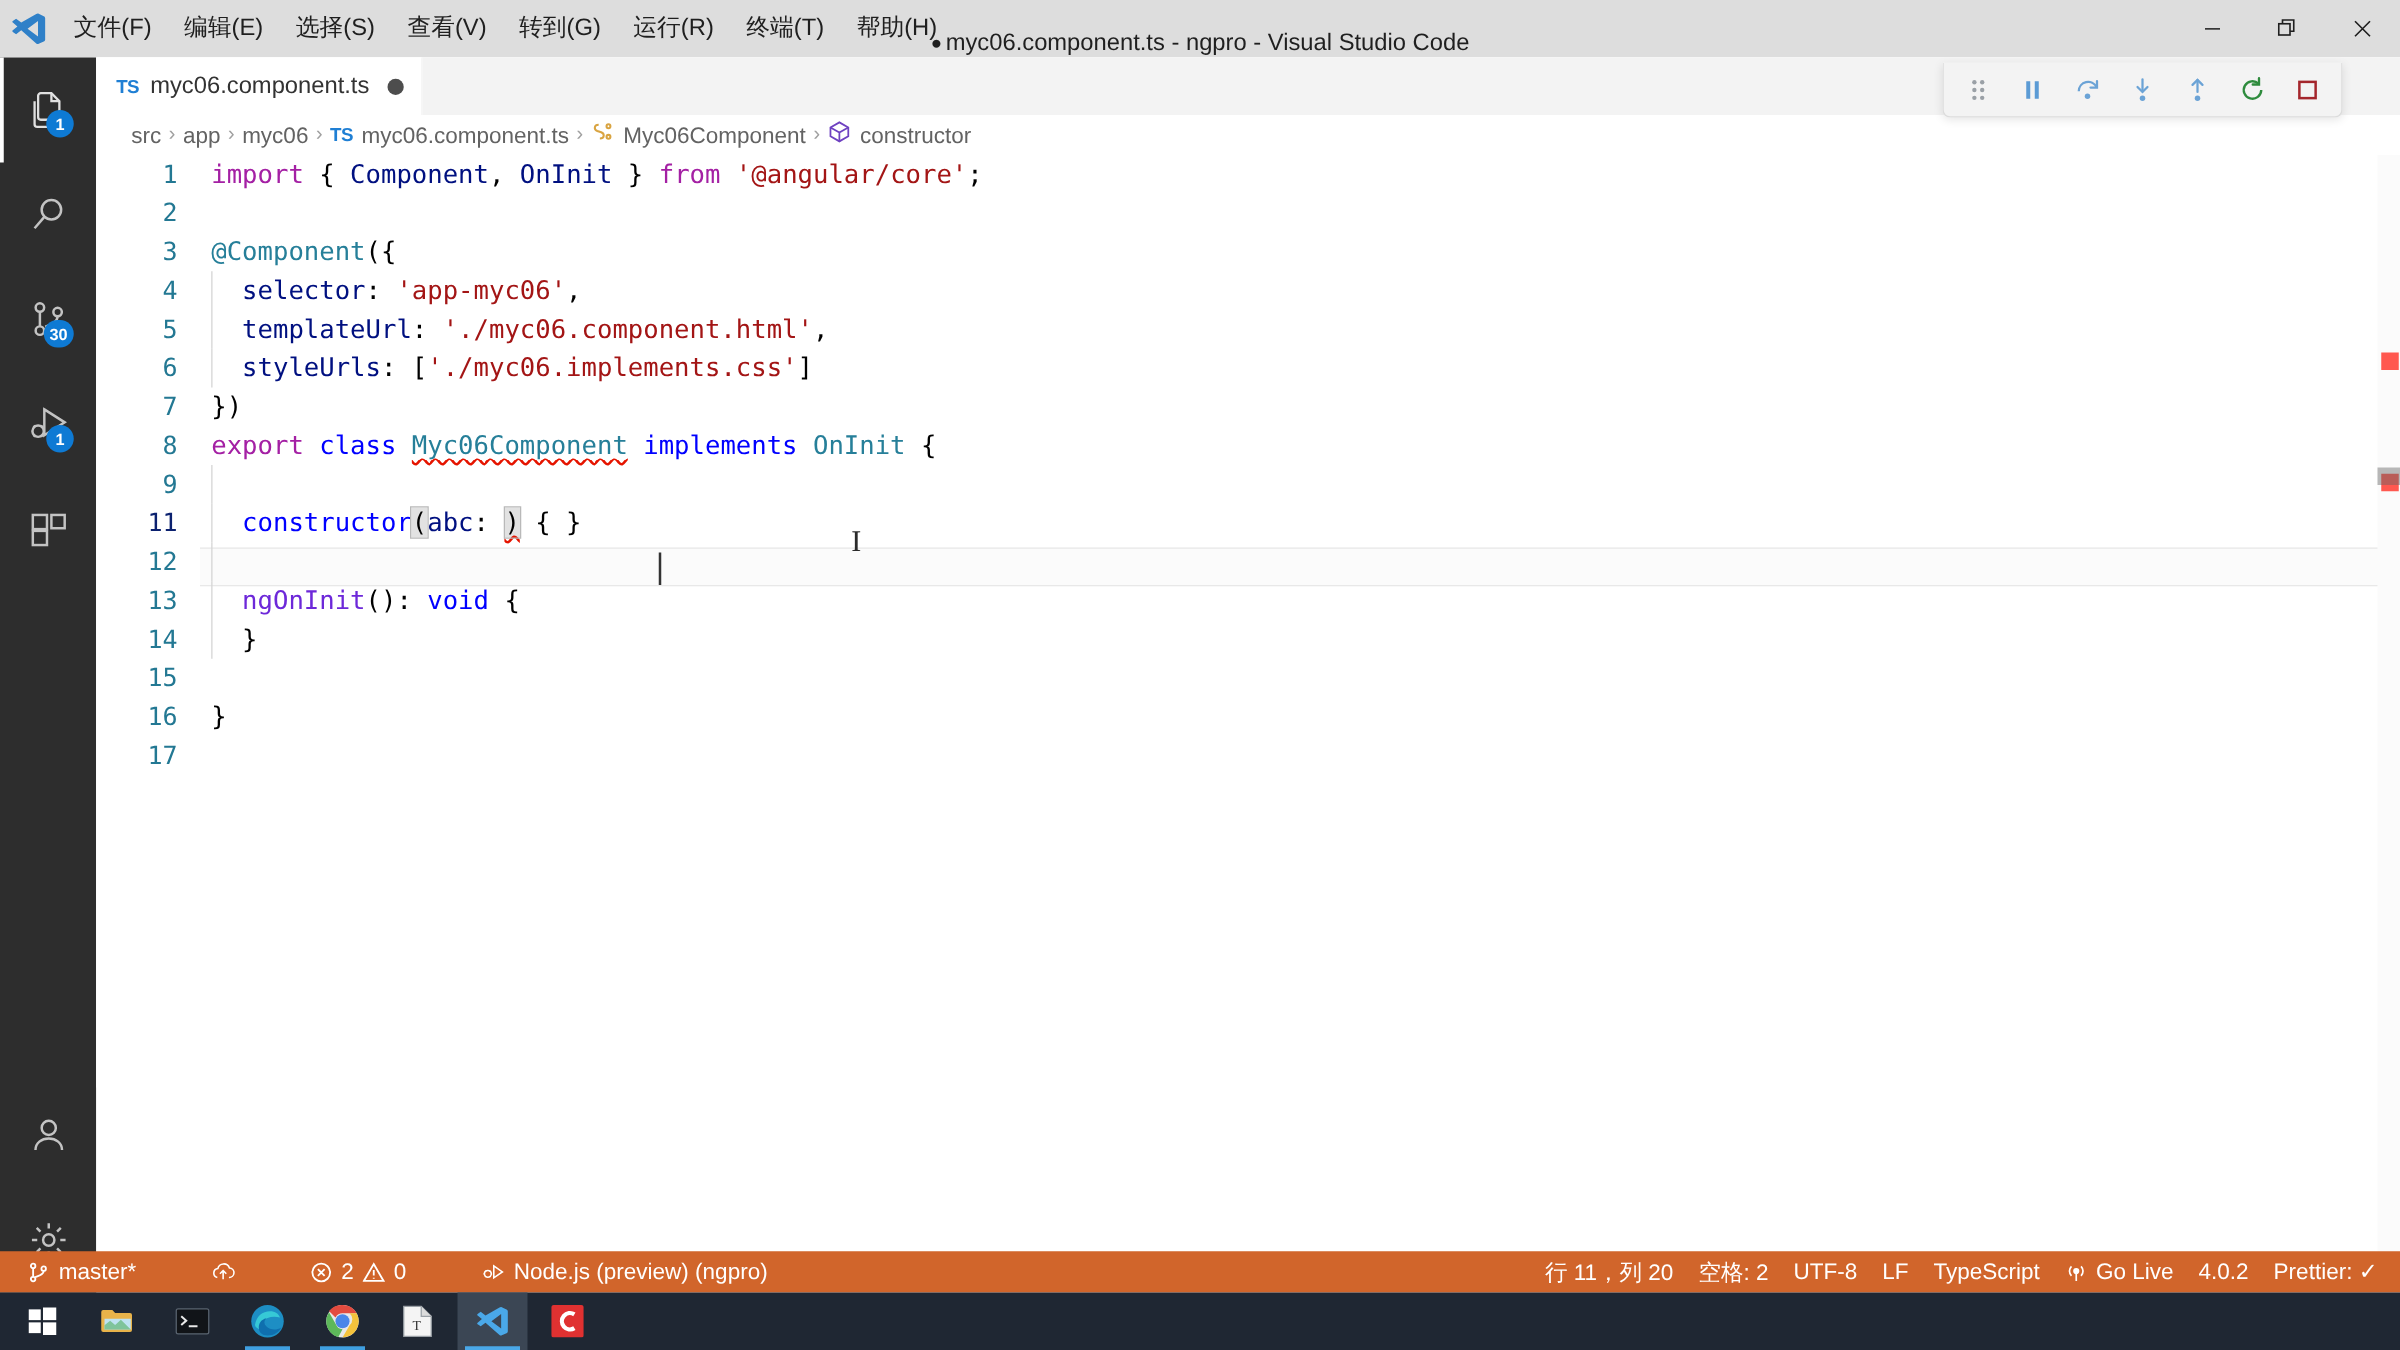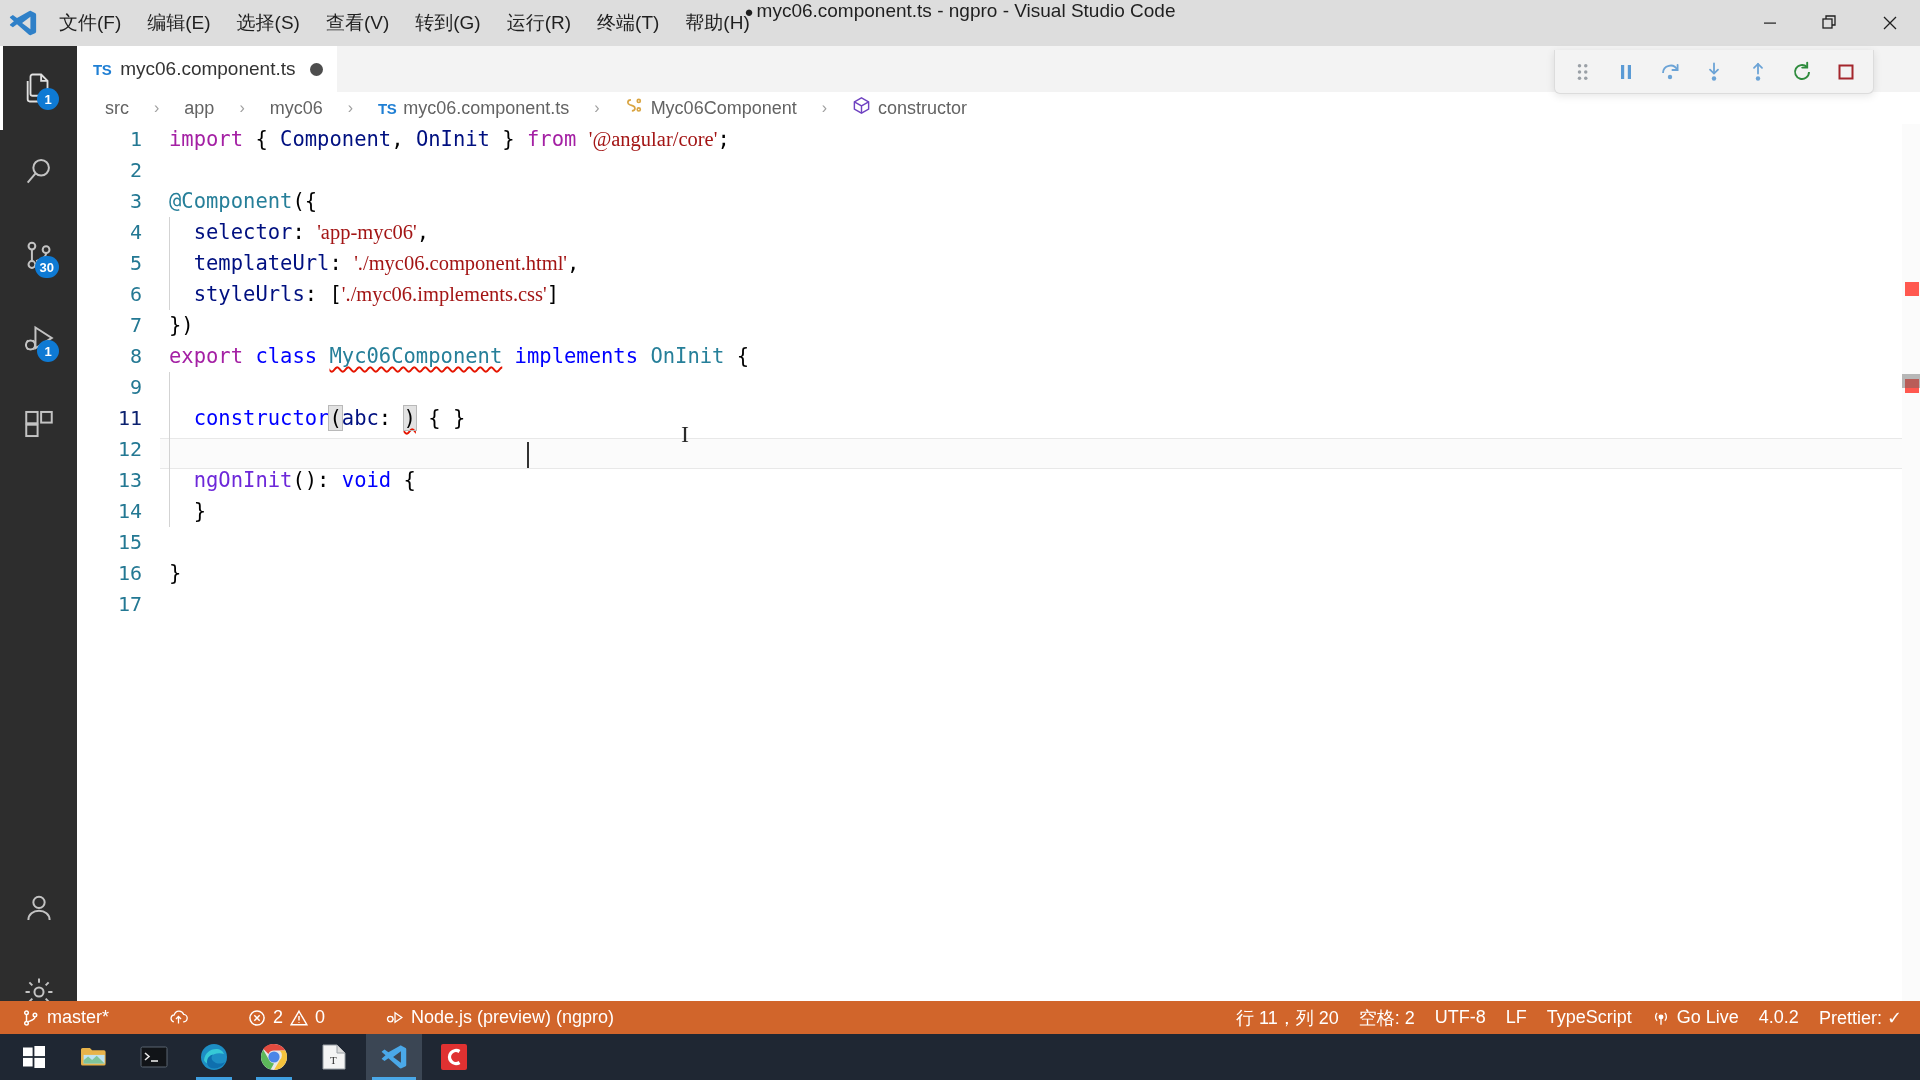--- a/index.html
+++ b/index.html
@@ -7,21 +7,21 @@
     width: 1920px; height: 1080px;
     overflow: hidden;
     font-family: "Liberation Sans", "DejaVu Sans", sans-serif;
     background: #ffffff;
   }
   #app { position: relative; width: 1920px; height: 1080px; }
 
   
   .titlebar {
     position: absolute; top: 0; left: 0; width: 1920px; height: 46px;
-    background: #dddddd; display: flex; align-items: flex-start;
+    background: #dddddd; display: flex; align-items: flex-end;
     font-size: 19px; color: #1f1f1f;
   }
   .vscode-logo { width: 46px; height: 46px; display: flex; align-items: center; justify-content: center; }
   .menu-items { display: flex; align-items: center; height: 46px; }
   .menu-item {
     padding: 0 13px; height: 46px; line-height: 46px; font-size: 19px;
     color: #1f1f1f; cursor: default; white-space: nowrap;
   }
   .title-center {
     position: absolute; left: 0; right: 0; text-align: center;
@@ -71,21 +71,21 @@
     position: absolute; right: 46px; top: 4px; height: 44px;
     background: #f3f3f3; border: 1px solid #dcdcdc; border-top: none;
     border-radius: 0 0 6px 6px; display: flex; align-items: center; padding: 0 6px; gap: 2px;
     box-shadow: 0 2px 8px rgba(0,0,0,0.10);
   }
   .dbg-btn { width: 42px; height: 36px; display: flex; align-items: center; justify-content: center; cursor: pointer; border-radius: 4px; }
 
   
   .breadcrumbs {
     height: 32px; display: flex; align-items: center; padding-left: 24px;
-    font-size: 18px; color: #636363; gap: 19px; background: #ffffff;
+    font-size: 18px; color: #636363; gap: 0; background: #ffffff;
   }
   .crumb { display: flex; align-items: center; gap: 7px; padding: 0 4px; cursor: pointer; white-space: nowrap; }
   .crumb-sep { color: #a0a0a0; font-size: 16px; padding: 0 2px; }
 
   
   .code-wrap { position: relative; height: 906px; background: #ffffff; overflow: hidden; }
   .code {
     font-family: "DejaVu Sans Mono", "Liberation Mono", monospace;
     font-size: 20.5px; line-height: 31px;
   }
@@ -97,21 +97,21 @@
   .lnum.active { color: #0b216f; }
   .ctext { position: relative; flex: 1; padding-left: 9px; }
   .indent-guide {
     position: absolute; top: 0; bottom: 0; width: 1px; background: #d3d3d3;
   }
   
   .t-key      { color: #a420a4; }          
   .t-kw2      { color: #0000ff; }
   .t-class    { color: #267f99; }
   .t-id       { color: #001080; }
-  .t-str      { color: #a31515; font-family: Liberation Serif, serif; }
+  .t-str      { color: #a31515; }
   .t-com      { color: #008000; }
   .t-punc     { color: #000000; }
   .t-fn       { color: #6d28d9; }
   .t-plain    { color: #000000; }
   .squiggle {
     text-decoration: underline wavy #e51400;
     text-decoration-skip-ink: none;
     text-underline-offset: 3px;
   }
   .brk-match { background: #e2e2e2; outline: 1px solid #b9b9b9; }

